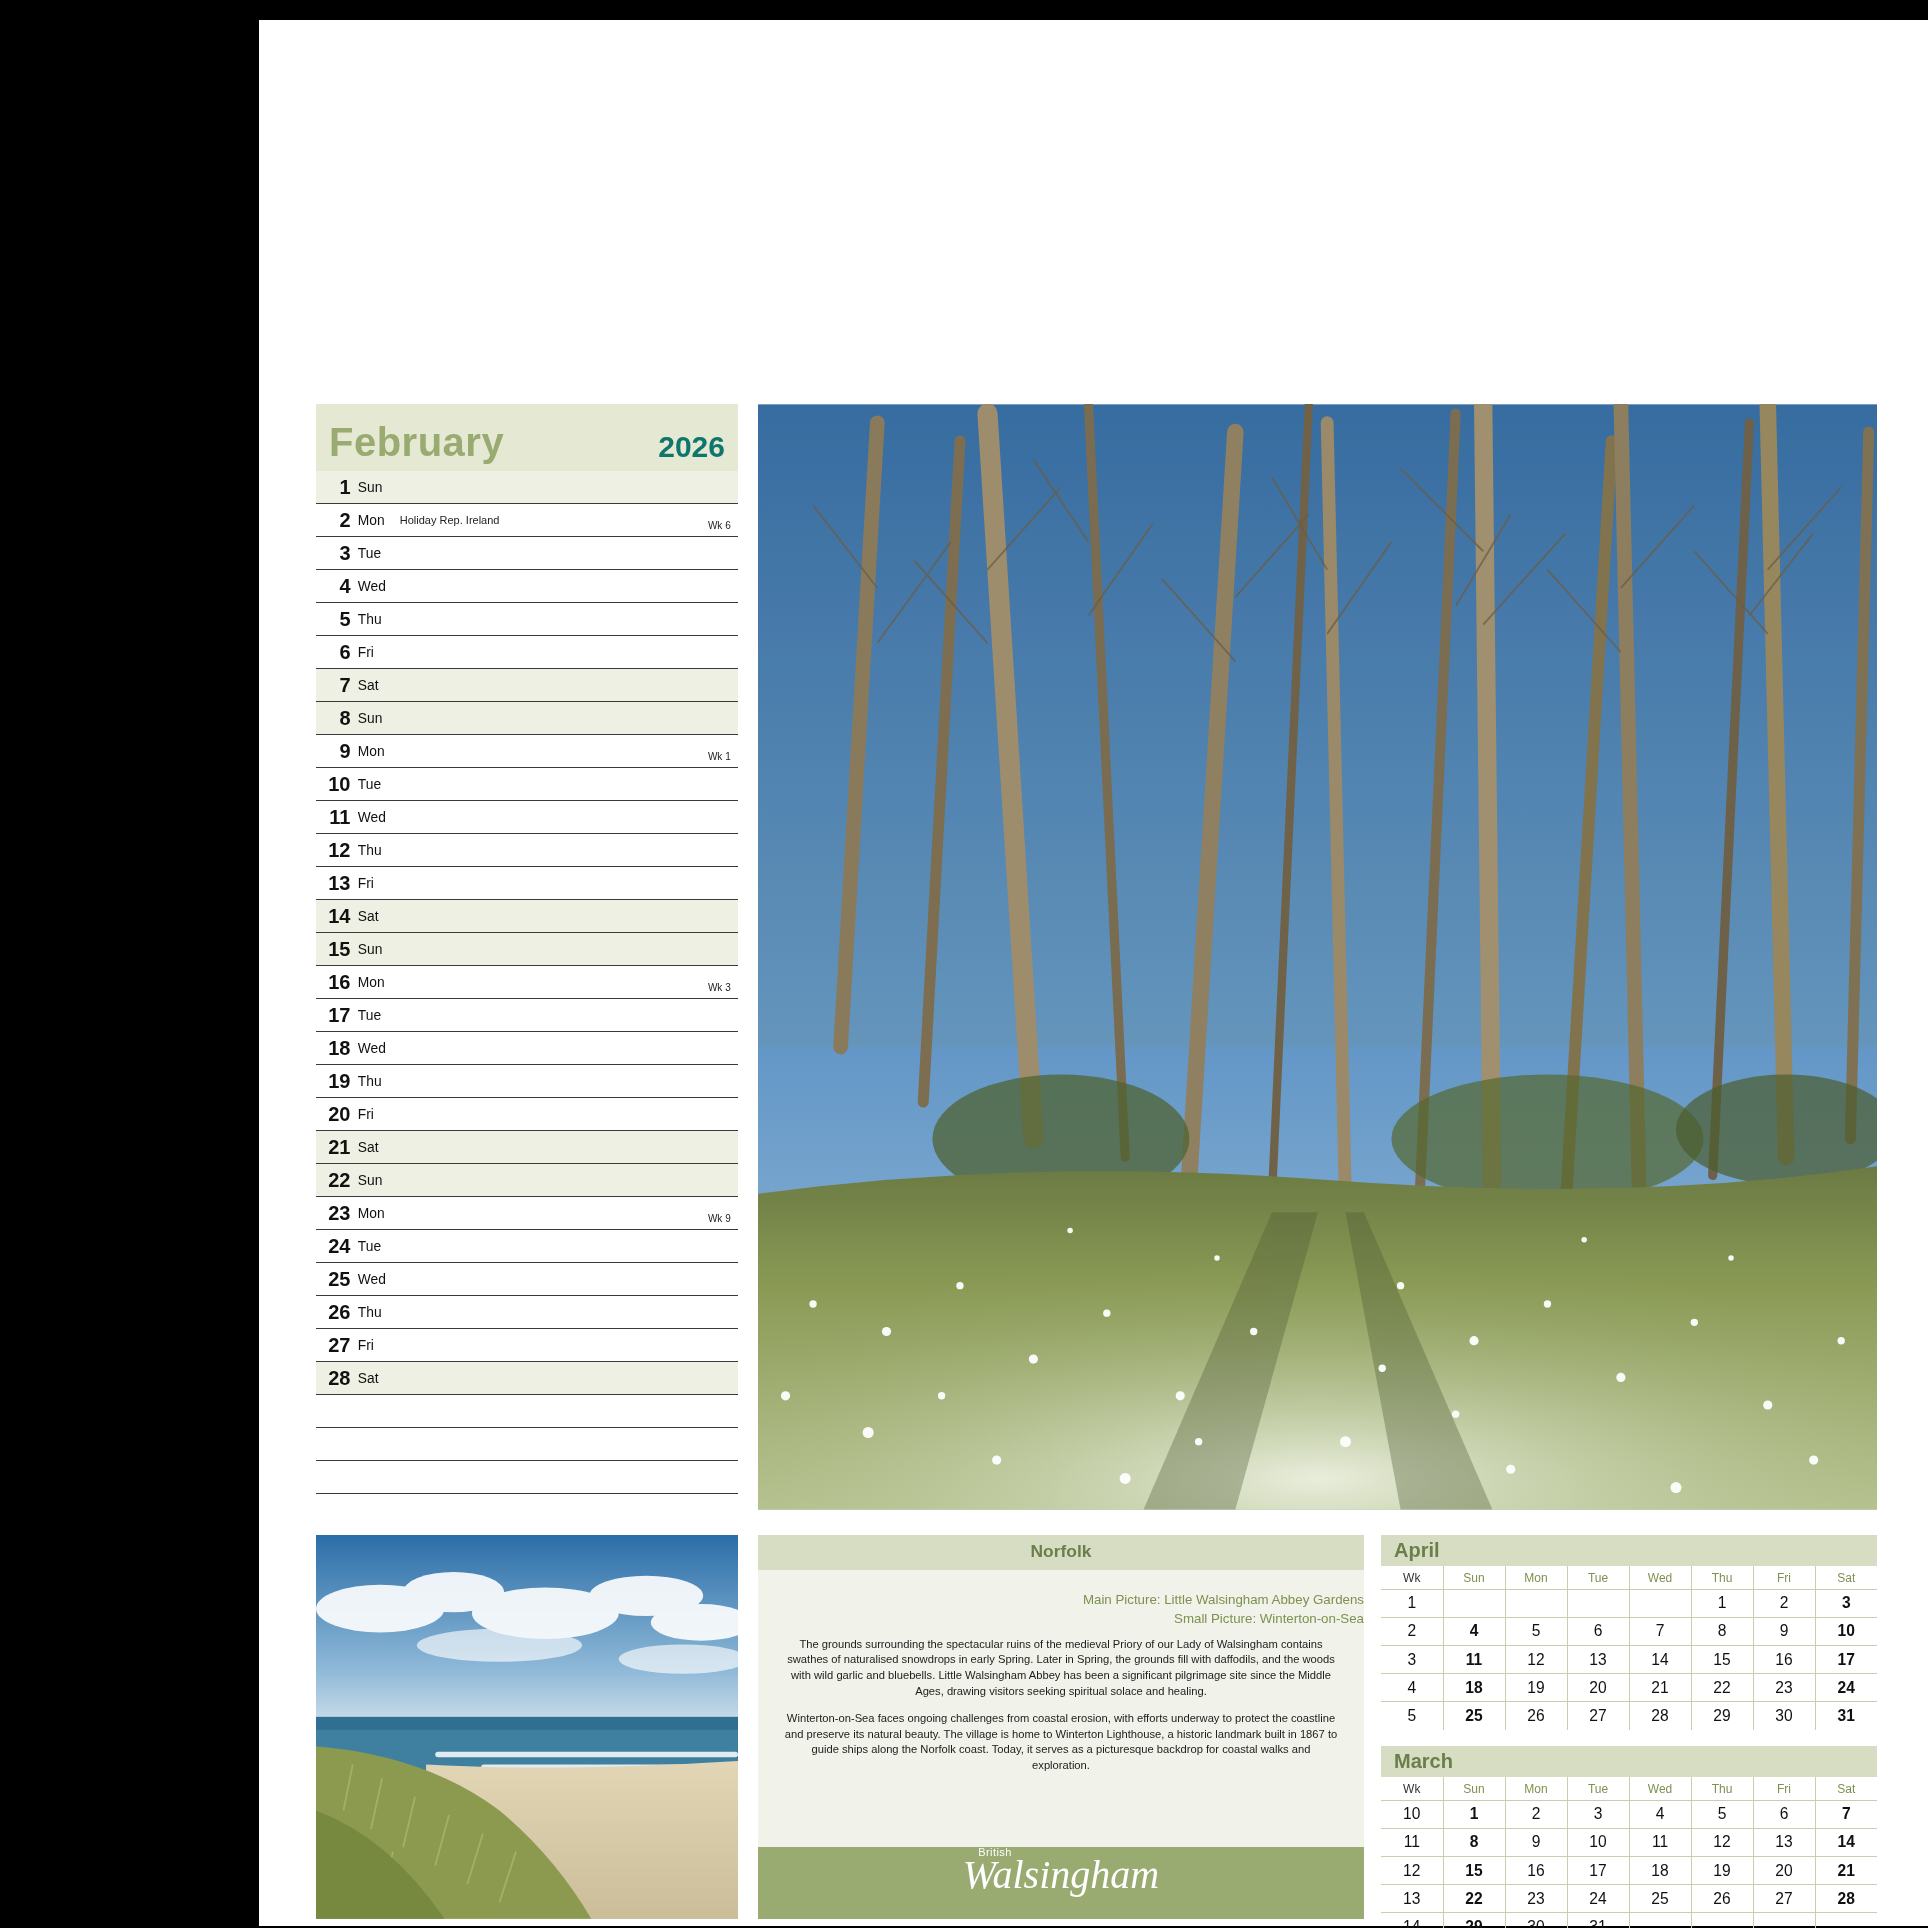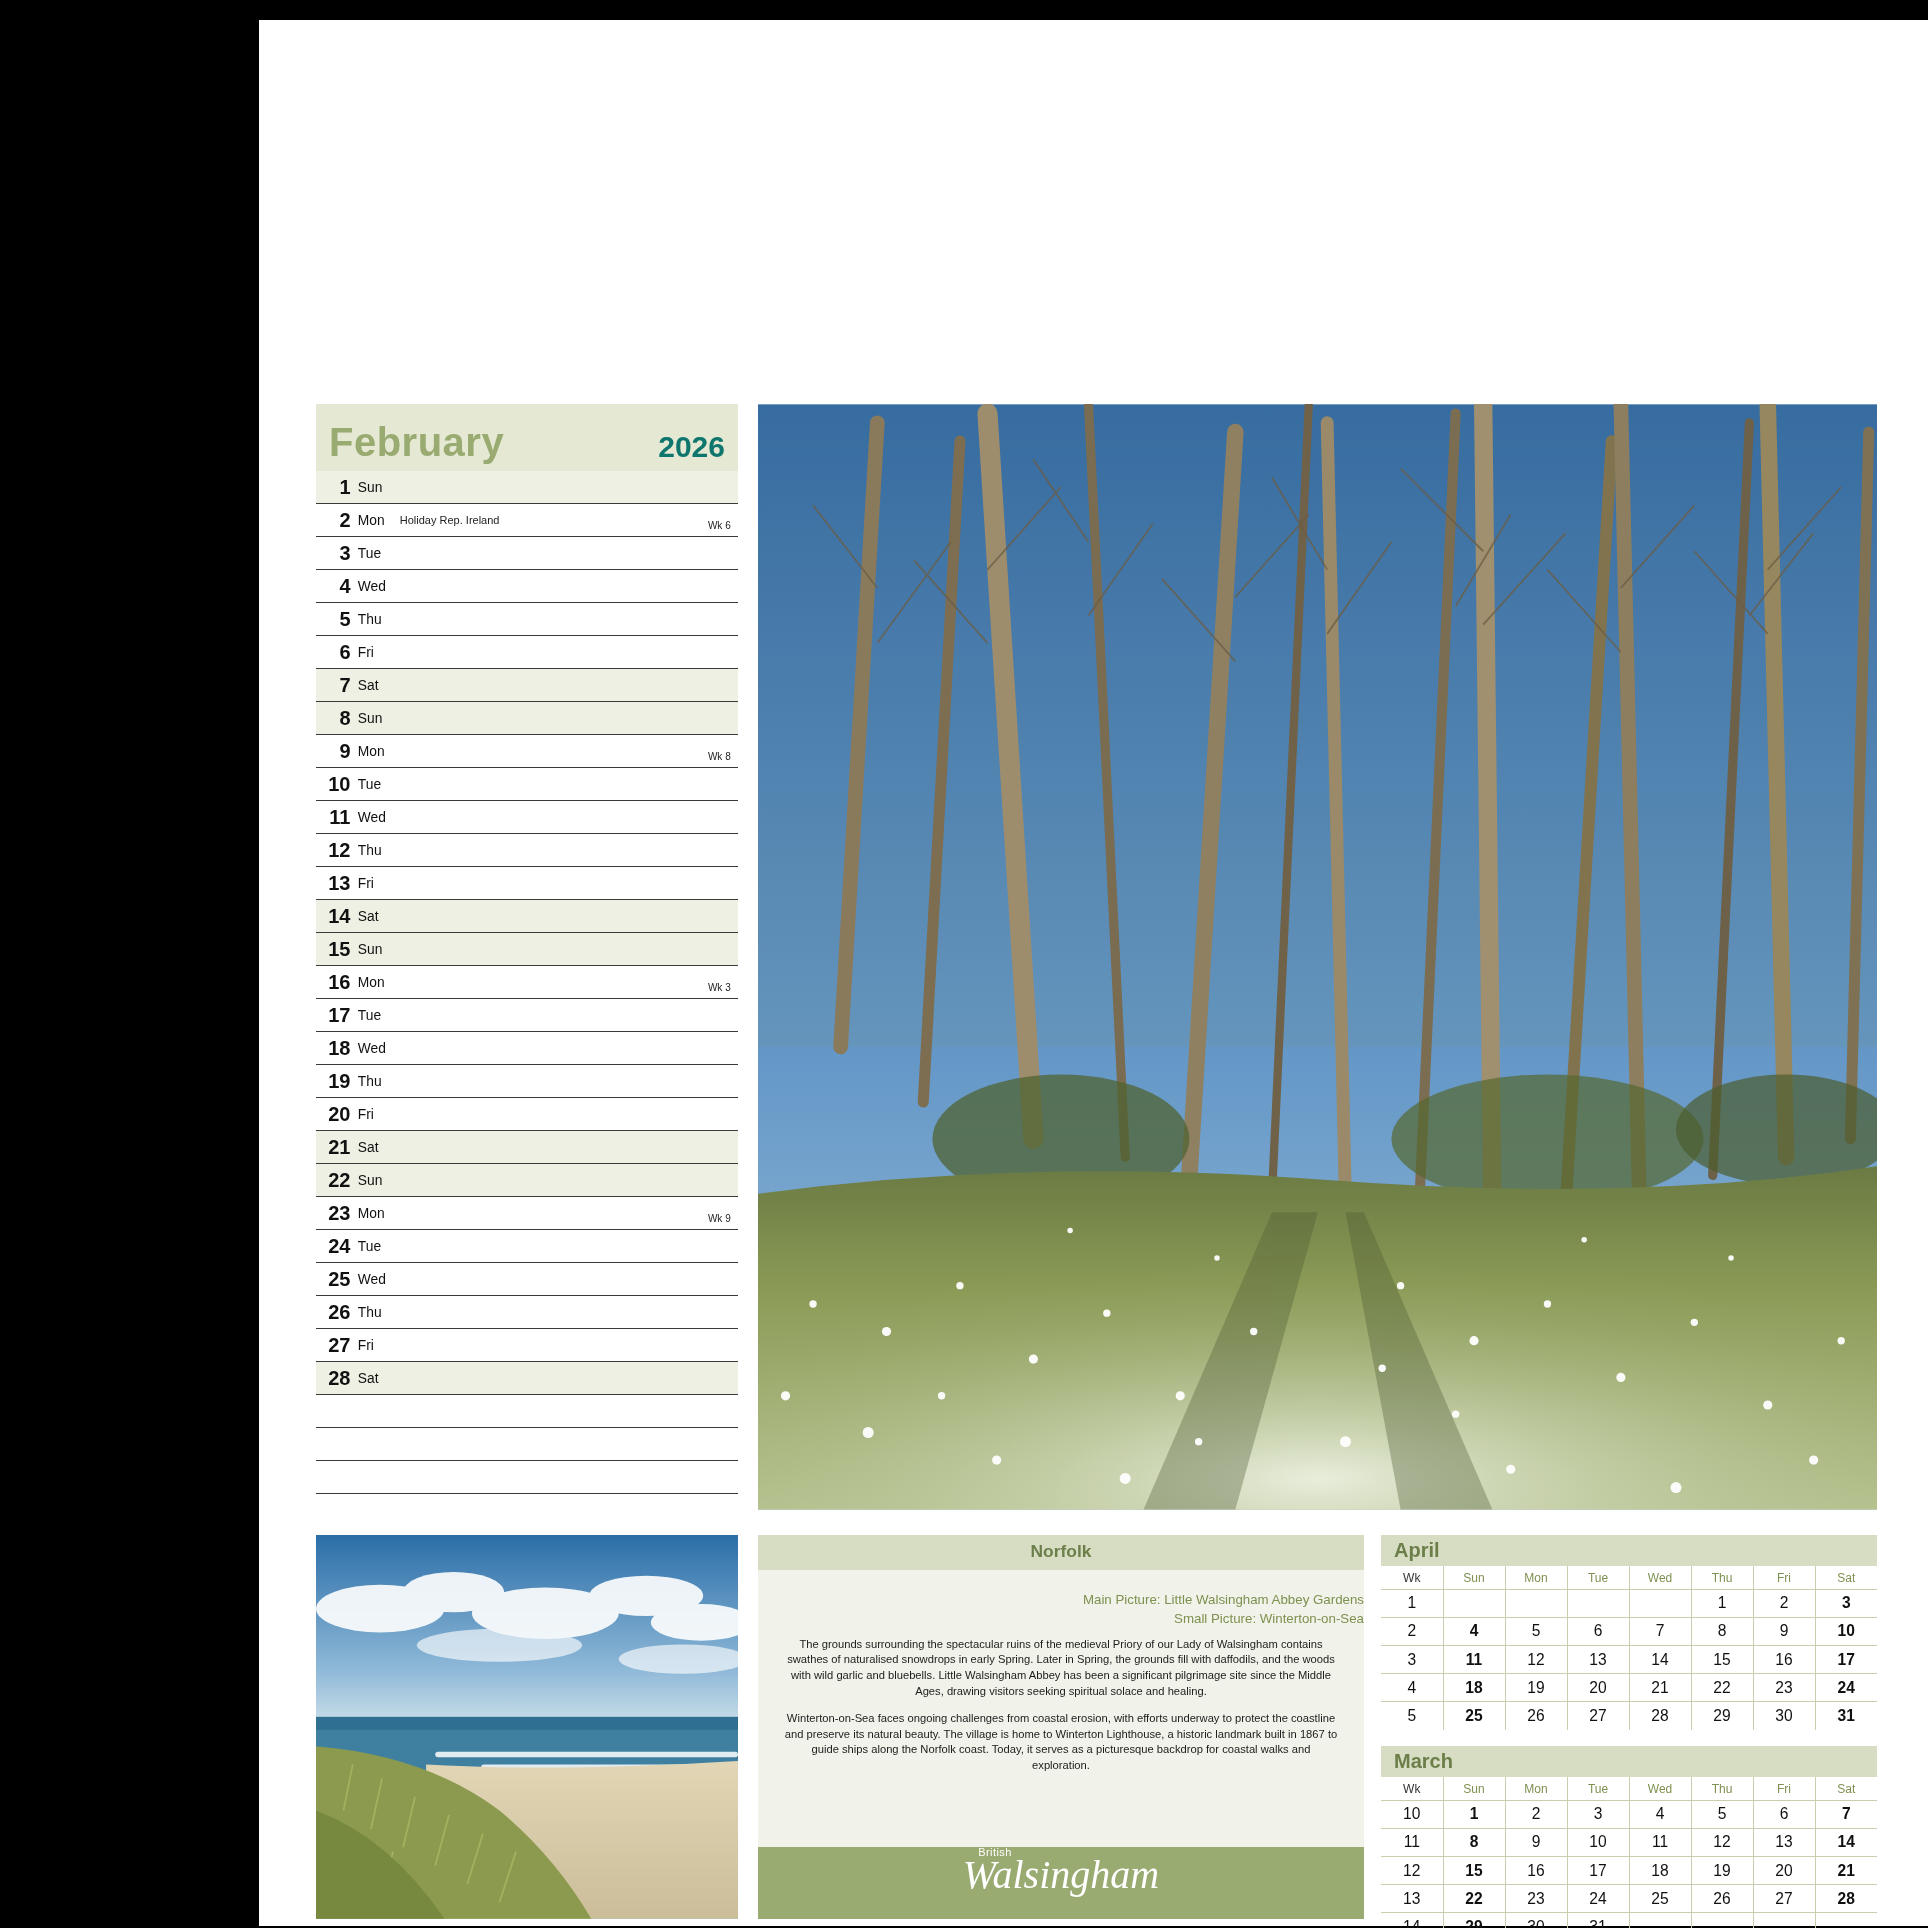--- a/index.html
+++ b/index.html
@@ -261,21 +261,21 @@
         <div class="day-row weekend">
           <span class="day-num">8</span>
           <span class="day-name">Sun</span>
           <span class="day-note"></span>
           <span class="day-wk"></span>
         </div>
         <div class="day-row">
           <span class="day-num">9</span>
           <span class="day-name">Mon</span>
           <span class="day-note"></span>
-          <span class="day-wk">Wk 8</span>
+          <span class="day-wk">Wk 1</span>
         </div>
         <div class="day-row">
           <span class="day-num">10</span>
           <span class="day-name">Tue</span>
           <span class="day-note"></span>
           <span class="day-wk"></span>
         </div>
         <div class="day-row">
           <span class="day-num">11</span>
           <span class="day-name">Wed</span>

